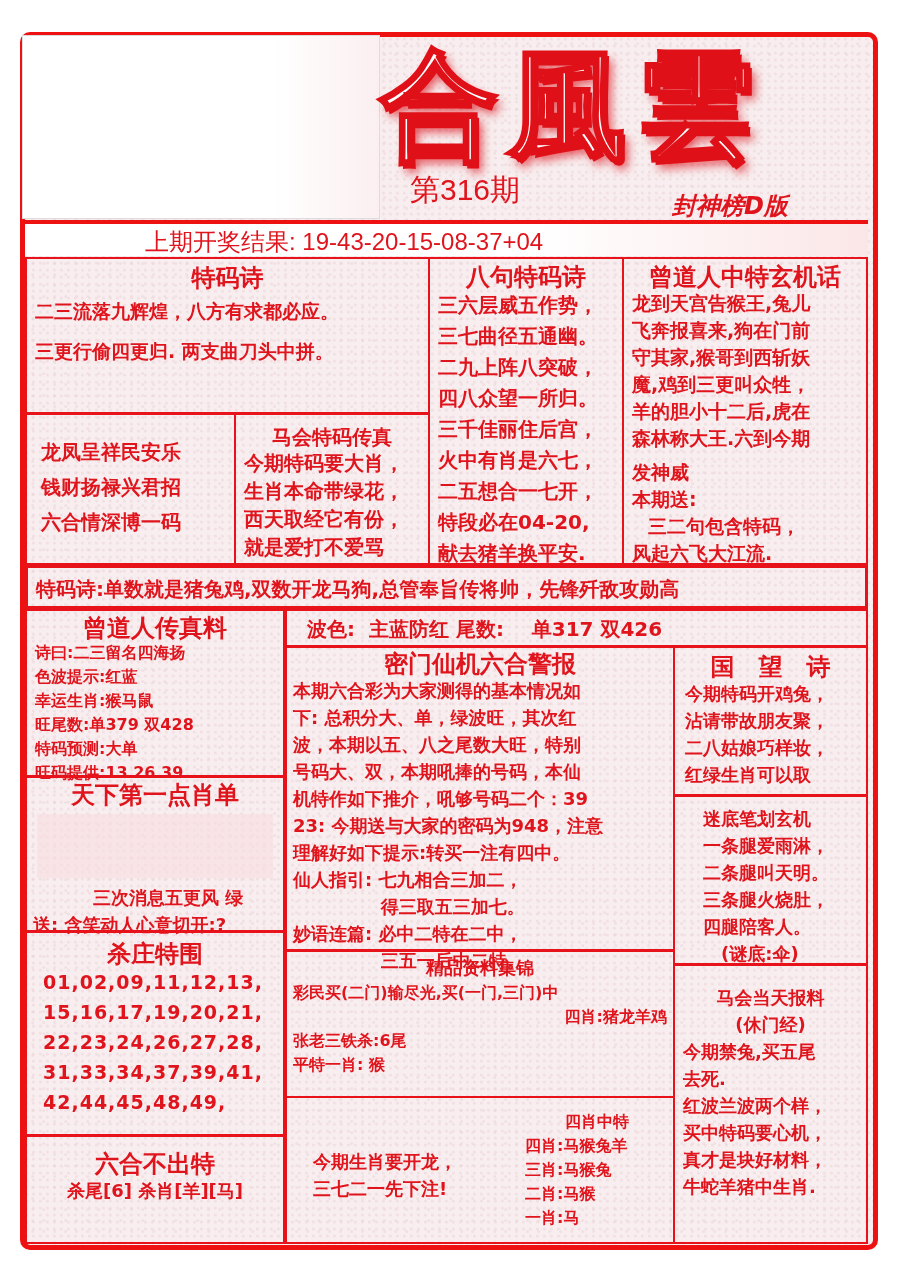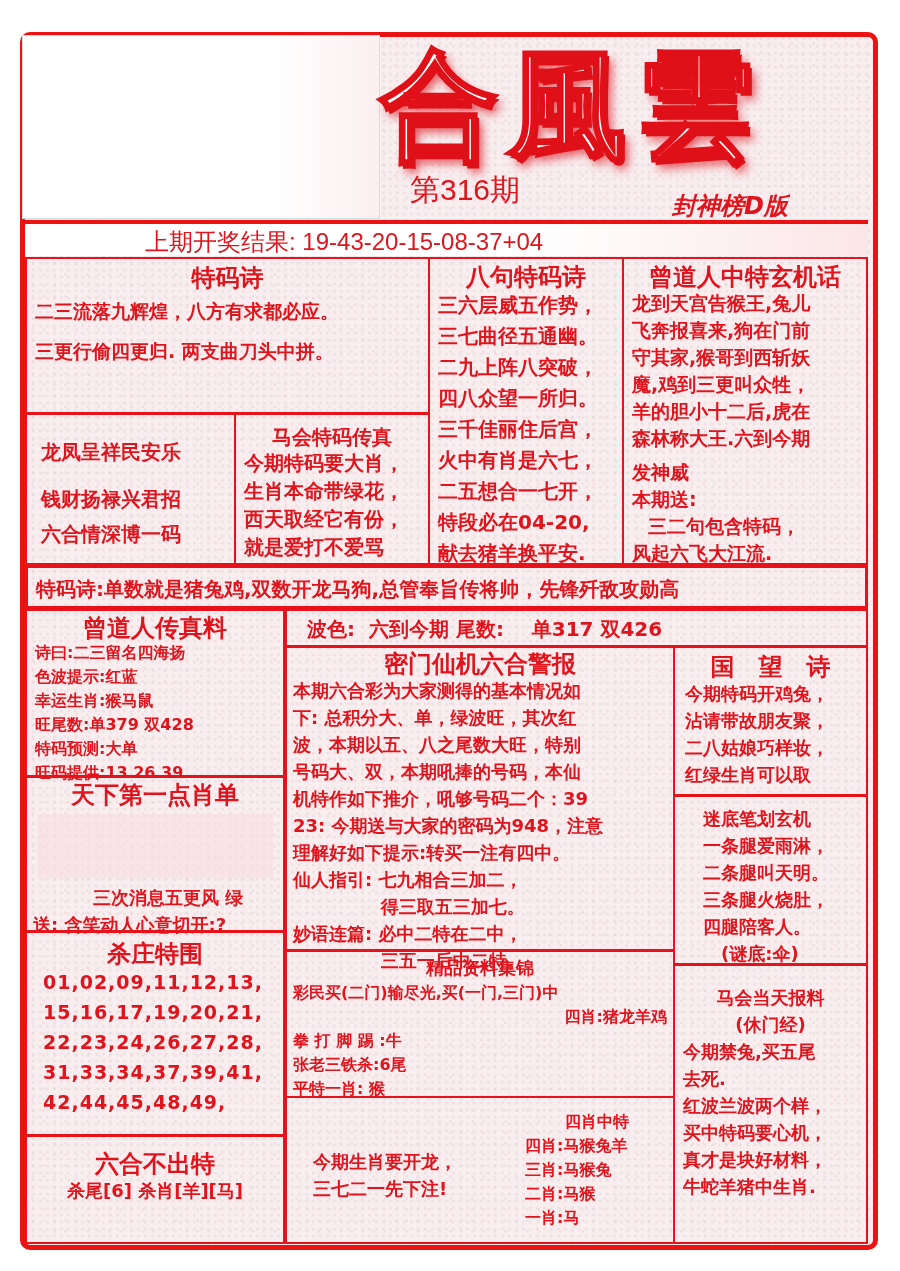--- a/index.html
+++ b/index.html
@@ -68,21 +68,21 @@
   <div class="ln" style="font-size:19px;line-height:27px;">羊的胆小十二后,虎在</div>
   <div class="ln" style="font-size:19px;line-height:27px;">森林称大王.六到今期</div>
   <div class="ln" style="font-size:19px;line-height:27px;margin-top:7px;">发神威</div>
   <div class="ln" style="font-size:19px;line-height:27px;">本期送:</div>
   <div class="ln" style="font-size:19px;line-height:27px;margin-left:16px;">三二句包含特码，</div>
   <div class="ln" style="font-size:19px;line-height:27px;">风起六飞大江流.</div>
 </div>
 
 <div class="abs cell" style="left:25px;top:413px;width:211px;height:152px;padding:20px 14px;">
   <div class="ln" style="line-height:35px;">龙凤呈祥民安乐</div>
-  <div class="ln" style="line-height:35px;margin-top:12px;">钱财扬禄兴君招</div>
+  <div class="ln" style="line-height:35px;">钱财扬禄兴君招</div>
   <div class="ln" style="line-height:35px;">六合情深博一码</div>
 </div>
 
 <div class="abs cell" style="left:234px;top:413px;width:196px;height:152px;padding:10px 8px;">
   <div class="ln" style="text-align:center;line-height:24px;">马会特码传真</div>
   <div class="ln" style="line-height:28px;">今期特码要大肖，</div>
   <div class="ln" style="line-height:28px;">生肖本命带绿花，</div>
   <div class="ln" style="line-height:28px;">西天取经它有份，</div>
   <div class="ln" style="line-height:28px;">就是爱打不爱骂</div>
 </div>
@@ -95,21 +95,21 @@
   <div class="ttl">曾道人传真料</div>
   <div class="ln-s">诗曰:二三留名四海扬</div>
   <div class="ln-s">色波提示:红蓝</div>
   <div class="ln-s">幸运生肖:猴马鼠</div>
   <div class="ln-s">旺尾数:单379 双428</div>
   <div class="ln-s">特码预测:大单</div>
   <div class="ln-s">旺码提供:13 26 39</div>
 </div>
 
 <div class="abs cell" style="left:285px;top:609px;width:583px;height:38px;padding:4px 20px;">
-  <div class="ln" style="white-space:pre;line-height:28px;">波色:  六到今期 尾数:    单317 双426</div>
+  <div class="ln" style="white-space:pre;line-height:28px;">波色:  主蓝防红 尾数:    单317 双426</div>
 </div>
 
 <div class="abs cell" style="left:285px;top:646px;width:390px;height:305px;padding:3px 6px;">
   <div class="ttl">密门仙机六合警报</div>
   <div class="ln-m">本期六合彩为大家测得的基本情况如</div>
   <div class="ln-m">下: 总积分大、单，绿波旺，其次红</div>
   <div class="ln-m">波，本期以五、八之尾数大旺，特别</div>
   <div class="ln-m">号码大、双，本期吼捧的号码，本仙</div>
   <div class="ln-m">机特作如下推介，吼够号码二个：39</div>
   <div class="ln-m">23: 今期送与大家的密码为948，注意</div>
@@ -150,21 +150,20 @@
   <div class="ln" style="font-size:19px;line-height:30px;letter-spacing:1px;">15,16,17,19,20,21,</div>
   <div class="ln" style="font-size:19px;line-height:30px;letter-spacing:1px;">22,23,24,26,27,28,</div>
   <div class="ln" style="font-size:19px;line-height:30px;letter-spacing:1px;">31,33,34,37,39,41,</div>
   <div class="ln" style="font-size:19px;line-height:30px;letter-spacing:1px;">42,44,45,48,49,</div>
 </div>
 
 <div class="abs cell" style="left:285px;top:950px;width:390px;height:148px;padding:2px 6px;">
   <div class="ln-m" style="text-align:center;">精品资料集锦</div>
   <div class="ln-s">彩民买(二门)输尽光,买(一门,三门)中</div>
   <div class="ln-s" style="text-align:right;">四肖:猪龙羊鸡</div>
-  <div class="ln-s">拳 打 脚 踢 :牛</div>
   <div class="ln-s">张老三铁杀:6尾</div>
   <div class="ln-s">平特一肖: 猴</div>
 </div>
 
 <div class="abs cell" style="left:673px;top:964px;width:195px;height:280px;padding:18px 8px;">
   <div class="ln-m" style="text-align:center;">马会当天报料</div>
   <div class="ln-m" style="text-align:center;">(休门经)</div>
   <div class="ln-m">今期禁兔,买五尾</div>
   <div class="ln-m">去死.</div>
   <div class="ln-m">红波兰波两个样，</div>

